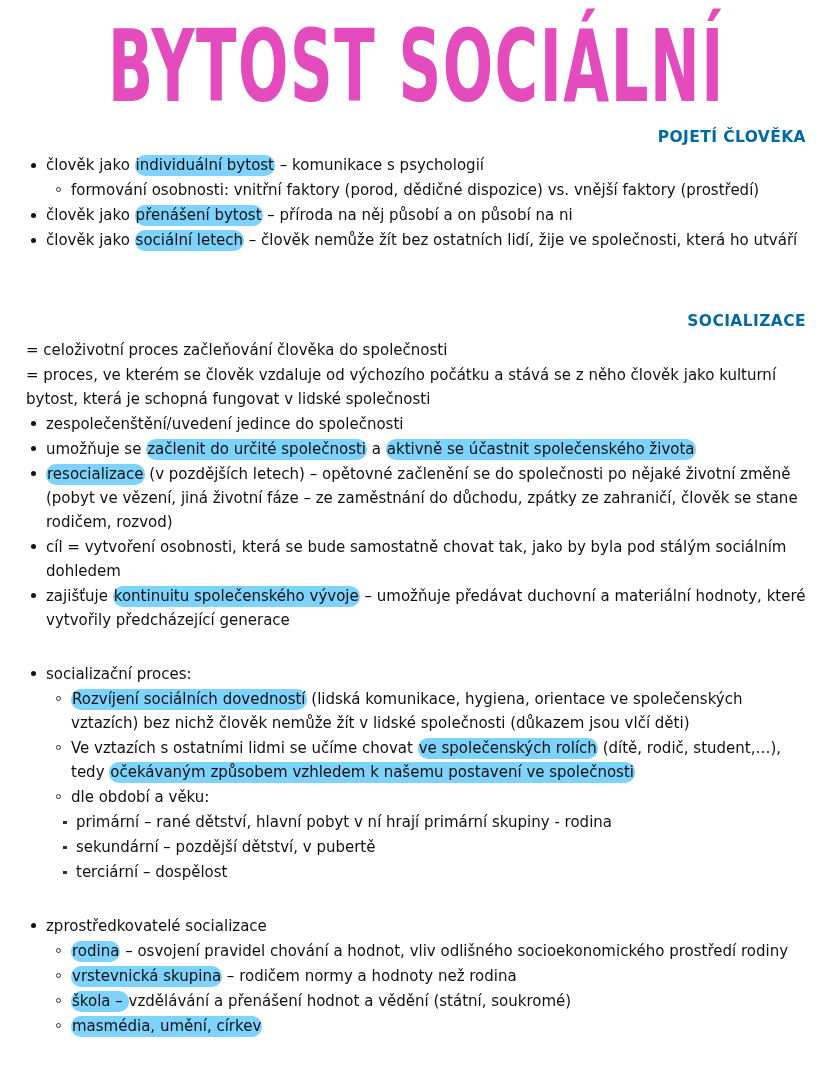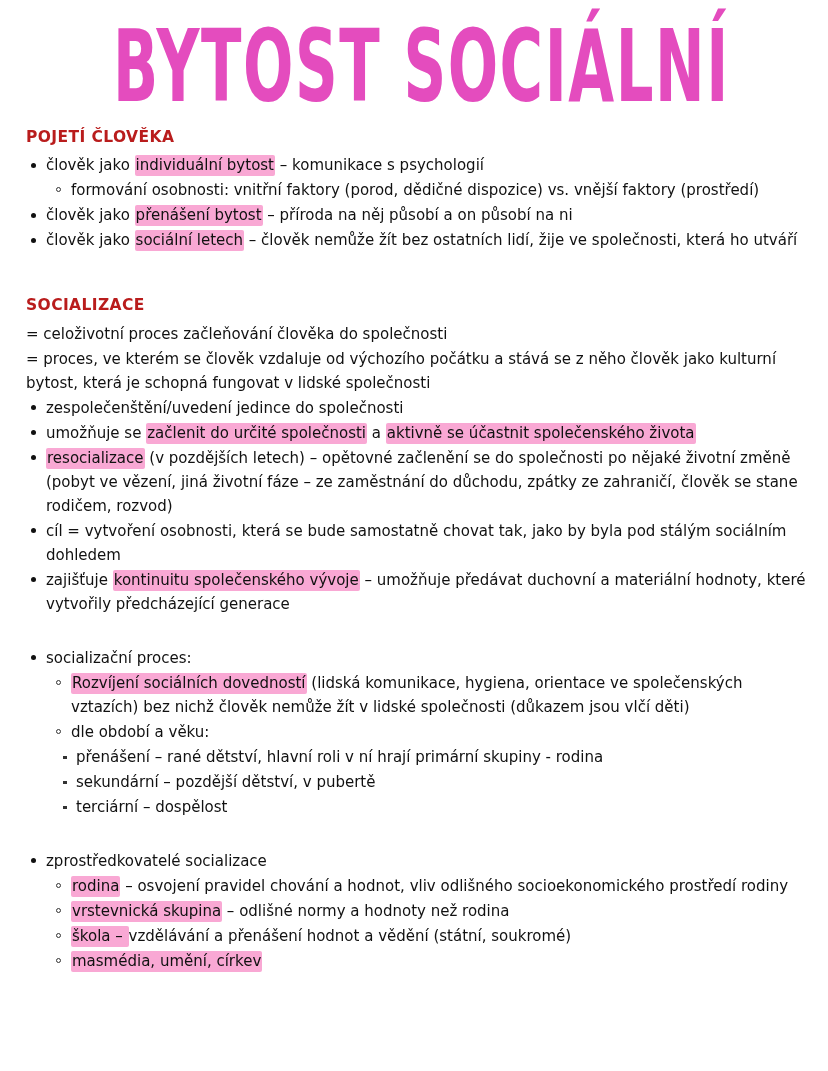--- a/index.html
+++ b/index.html
@@ -23,21 +23,21 @@
     box-sizing: border-box;
     padding: 0 22px 0 26px;
     background: #ffffff;
   }
 
   
   .title-wrap {
     height: 128px;
     display: flex;
     align-items: center;
-    justify-content: flex-start;
+    justify-content: center;
     padding-top: 6px;
     box-sizing: border-box;
   }
   .doc-title {
     font-family: "DejaVu Sans", "Liberation Sans", sans-serif;
     font-weight: 700;
     font-size: 76px;
     line-height: 1;
     letter-spacing: 2px;
     color: #e44cbe;
@@ -45,29 +45,30 @@
     transform-origin: center center;
     white-space: nowrap;
     -webkit-font-smoothing: antialiased;
   }
 
   
   .section-heading {
     font-size: 15.5px;
     font-weight: 700;
     letter-spacing: 0.4px;
-    color: #b91c1c;
+    color: #0369a1;
     margin: 0 0 6px 0;
     line-height: 1.25;
+    text-align: right;
   }
   .section {
     margin-bottom: 4px;
   }
   .section.socializace {
-    margin-top: 20px;
+    margin-top: 36px;
   }
 
   
   .line {
     font-size: 15px;
     line-height: 24px;
     color: #111111;
     position: relative;
   }
 
@@ -136,24 +137,24 @@
     position: absolute;
     left: 3px;
     top: 11px;
     width: 4px;
     height: 3px;
     background: #333333;
   }
 
   
   mark.hl {
-    background: #f9a8d4;
+    background: #7dd3fc;
     color: inherit;
     padding: 1px 1px 2px 1px;
-    border-radius: 2px;
+    border-radius: 10px;
     box-decoration-break: clone;
     -webkit-box-decoration-break: clone;
   }
   .gap-md { height: 20px; }
   .gap-lg { height: 26px; }
 </style>
 </head>
 <body>
 
 <div class="page">
@@ -201,43 +202,44 @@
 
   <div class="section">
     <div>
         <ul class="lvl1">
           <li class="line bullet"><span>socializační proces:</span></li>
         </ul>
       </div>
     <div>
         <ul class="lvl2">
           <li class="line"><mark class="hl">Rozvíjení sociálních dovedností</mark><span> (lidská komunikace, hygiena, orientace ve společenských vztazích) bez nichž člověk nemůže žít v lidské společnosti (důkazem jsou vlčí děti)</span></li>
+          <li class="line"><span>Ve vztazích s ostatními lidmi se učíme chovat </span><mark class="hl">ve společenských rolích</mark><span> (dítě, rodič, student,…), tedy </span><mark class="hl">očekávaným způsobem vzhledem k našemu postavení ve společnosti</mark></li>
           <li class="line"><span>dle období a věku:</span></li>
         </ul>
       </div>
     <div>
         <ul class="lvl3">
-          <li class="line"><span>přenášení – rané dětství, hlavní roli v ní hrají primární skupiny - rodina</span></li>
+          <li class="line"><span>primární – rané dětství, hlavní pobyt v ní hrají primární skupiny - rodina</span></li>
           <li class="line"><span>sekundární – pozdější dětství, v pubertě</span></li>
           <li class="line"><span>terciární – dospělost</span></li>
         </ul>
       </div>
   </div>
 
   <div class="gap-lg"></div>
 
   <div class="section">
     <div>
         <ul class="lvl1">
           <li class="line bullet"><span>zprostředkovatelé socializace</span></li>
         </ul>
       </div>
     <div>
         <ul class="lvl2">
           <li class="line"><mark class="hl">rodina</mark><span> – osvojení pravidel chování a hodnot, vliv odlišného socioekonomického prostředí rodiny</span></li>
-          <li class="line"><mark class="hl">vrstevnická skupina</mark><span> – odlišné normy a hodnoty než rodina</span></li>
+          <li class="line"><mark class="hl">vrstevnická skupina</mark><span> – rodičem normy a hodnoty než rodina</span></li>
           <li class="line"><mark class="hl">škola – </mark><span>vzdělávání a přenášení hodnot a vědění (státní, soukromé)</span></li>
           <li class="line"><mark class="hl">masmédia, umění, církev</mark></li>
         </ul>
       </div>
   </div>
 
 </div>
 
 </body></html>

